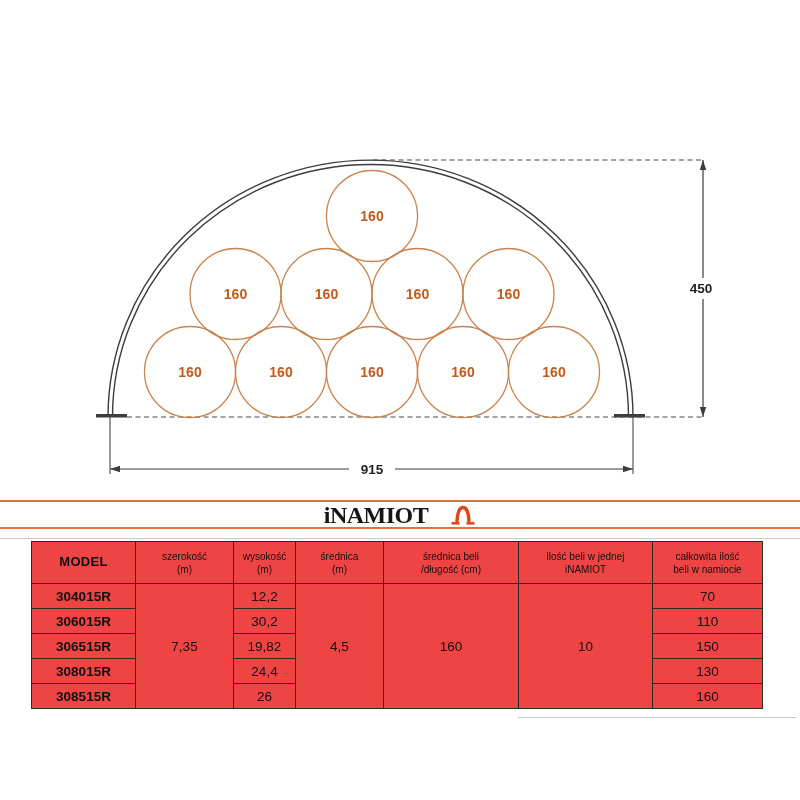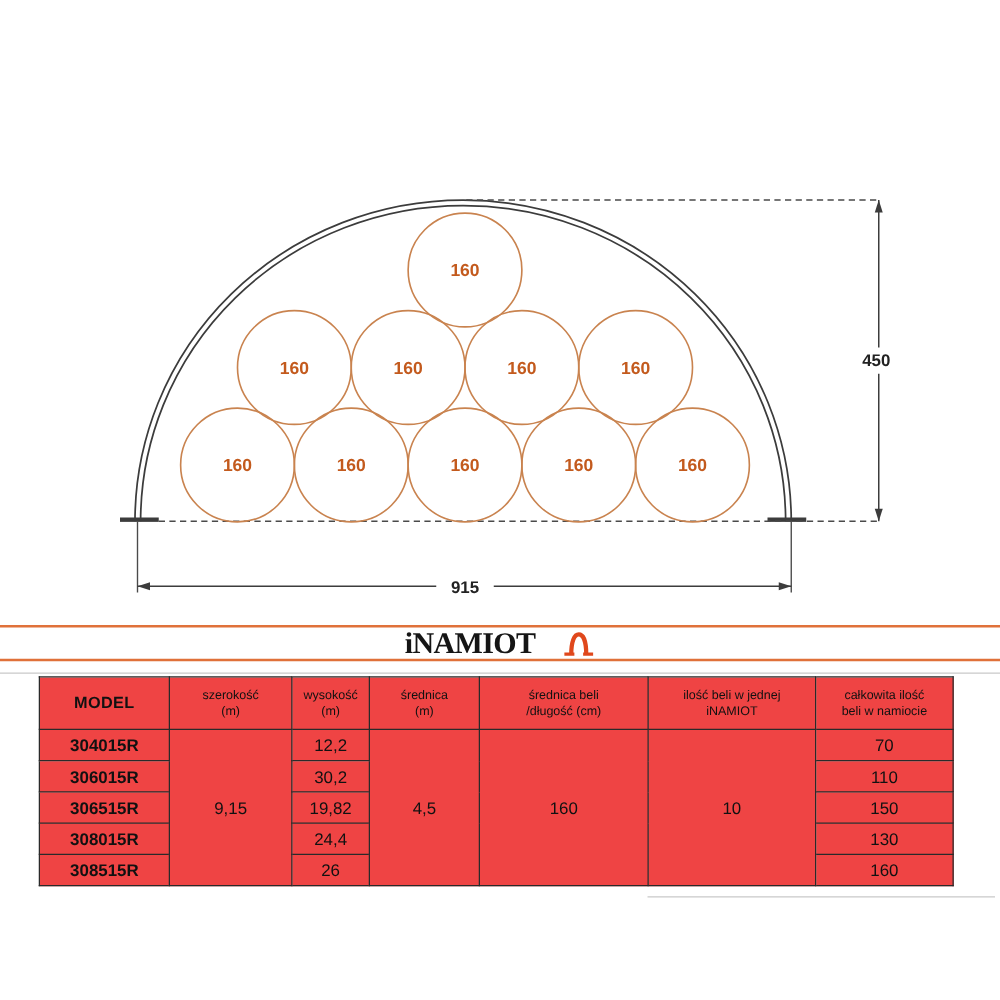--- a/index.html
+++ b/index.html
@@ -198,21 +198,21 @@
           <div>ilość beli w jednej</div>
           <div>iNAMIOT</div>
         </td>
         <td class="hdr">
           <div>całkowita ilość</div>
           <div>beli w namiocie</div>
         </td>
       </tr>
       <tr>
         <td class="body-cell model-cell">304015R</td>
-        <td class="body-cell" rowspan="5">9,15</td>
+        <td class="body-cell" rowspan="5">7,35</td>
         <td class="body-cell">12,2</td>
         <td class="body-cell" rowspan="5">4,5</td>
         <td class="body-cell" rowspan="5">160</td>
         <td class="body-cell" rowspan="5">10</td>
         <td class="body-cell">70</td>
       </tr>
       <tr>
         <td class="body-cell model-cell">306015R</td>
         <td class="body-cell">30,2</td>
         <td class="body-cell">110</td>

